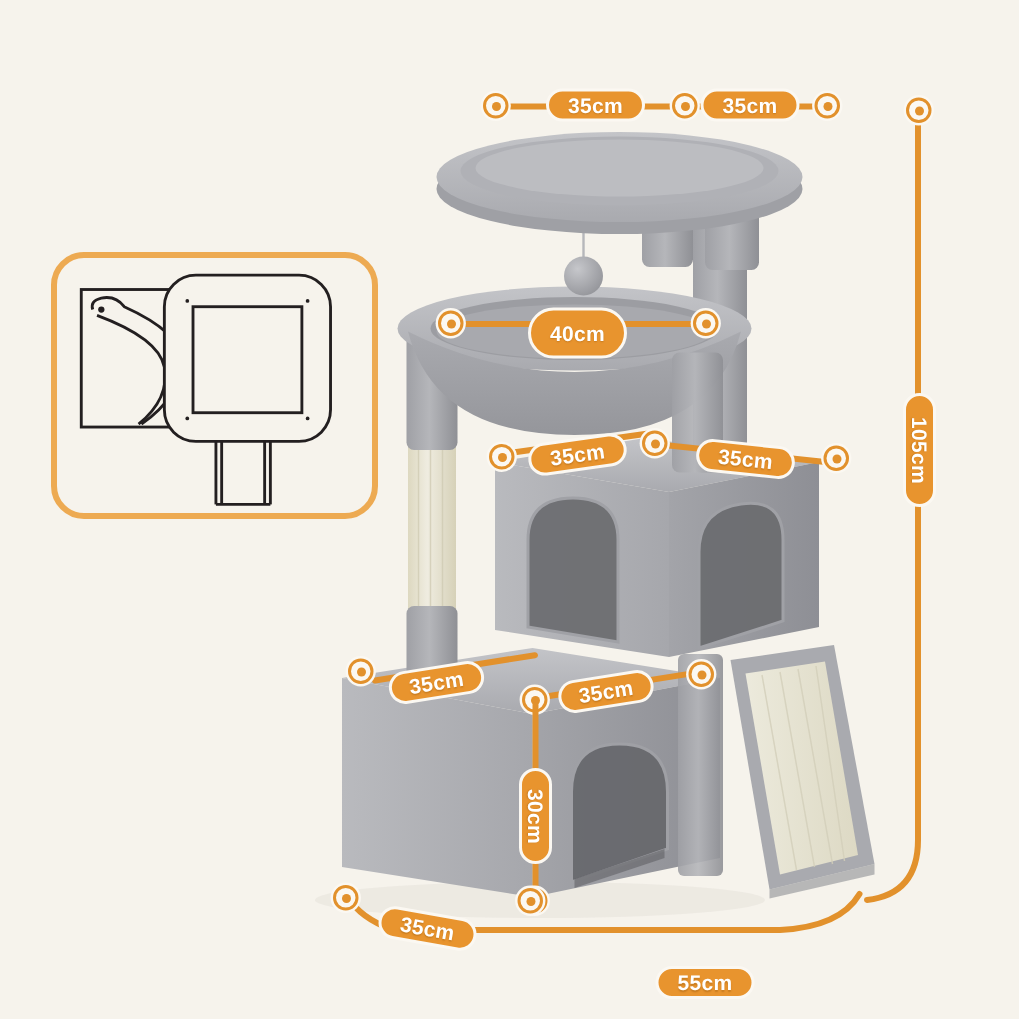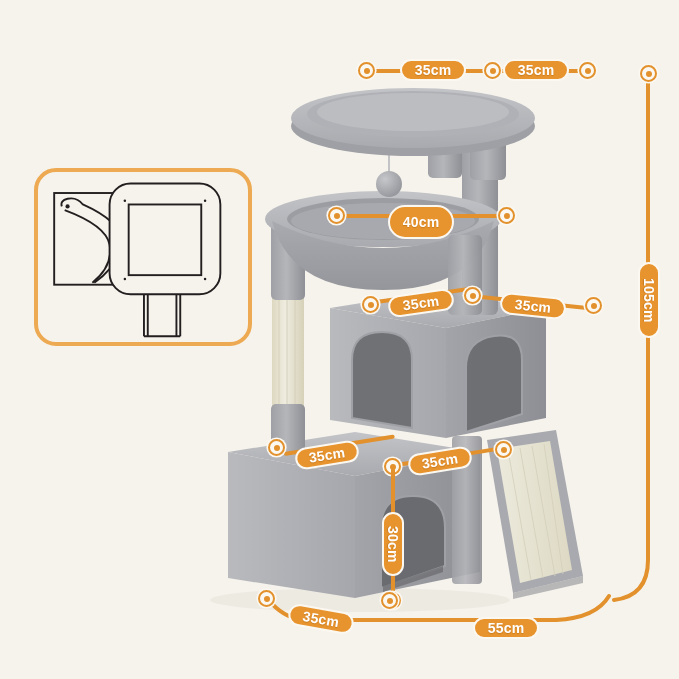--- a/index.html
+++ b/index.html
@@ -5,21 +5,21 @@
   html,body{margin:0;padding:0;}
   body{
     width:679px;height:679px;
     background:#f6f3ec;
     font-family:"Liberation Sans", sans-serif;
     overflow:hidden;
   }
   #stage{position:relative;width:679px;height:679px;}
 
   
-  .dim-layer{position:absolute;inset:0;z-index:40;pointer-events:none;margin-left:36px;}
+  .dim-layer{position:absolute;inset:0;z-index:40;pointer-events:none;}
   .dim-layer *{pointer-events:auto;}
 
   .node{
     position:absolute;width:17px;height:17px;border-radius:50%;
     background:#fbf8f2;border:2.6px solid #e2912c;
     box-sizing:border-box;
     display:flex;align-items:center;justify-content:center;
     box-shadow:0 0 0 1.6px #fbf8f2;
   }
   .node::after{
@@ -235,21 +235,21 @@
     <div class="bar v" style="left:355px;top:468px;height:130px;"></div>
     <div class="node" style="left:348px;top:592px;"></div>
     <div class="pill vert" style="left:346px;top:512px;width:22px;height:64px;">30cm</div>
 
     <svg style="position:absolute;left:0;top:0;width:679px;height:679px;">
       <path d="M232,598 Q240,612 262,620 L520,620 Q560,618 573,596" fill="none" stroke="#e2912c" stroke-width="4" stroke-linecap="round"></path>
     </svg>
     <div class="node" style="left:222px;top:590px;"></div>
     <div class="node" style="left:345px;top:592px;"></div>
     <div class="pill" style="left:252px;top:608px;width:66px;height:22px;transform:rotate(10deg);">35cm</div>
-    <div class="pill" style="left:437px;top:617px;width:66px;height:22px;">55cm</div>
+    <div class="pill" style="left:437px;top:644px;width:66px;height:22px;">55cm</div>
 
     <svg style="position:absolute;left:0;top:0;width:679px;height:679px;">
       <path d="M612,78 L612,560 Q612,596 578,600" fill="none" stroke="#e2912c" stroke-width="4" stroke-linecap="round"></path>
     </svg>
     <div class="node" style="left:604px;top:65px;"></div>
     <div class="pill vert" style="left:602px;top:262px;width:22px;height:76px;">105cm</div>
 
   </div>
 </div>
 

